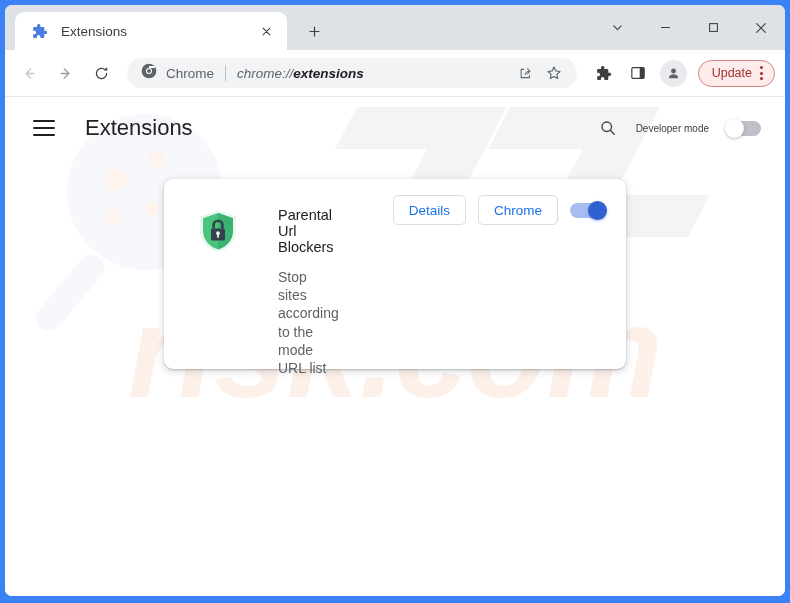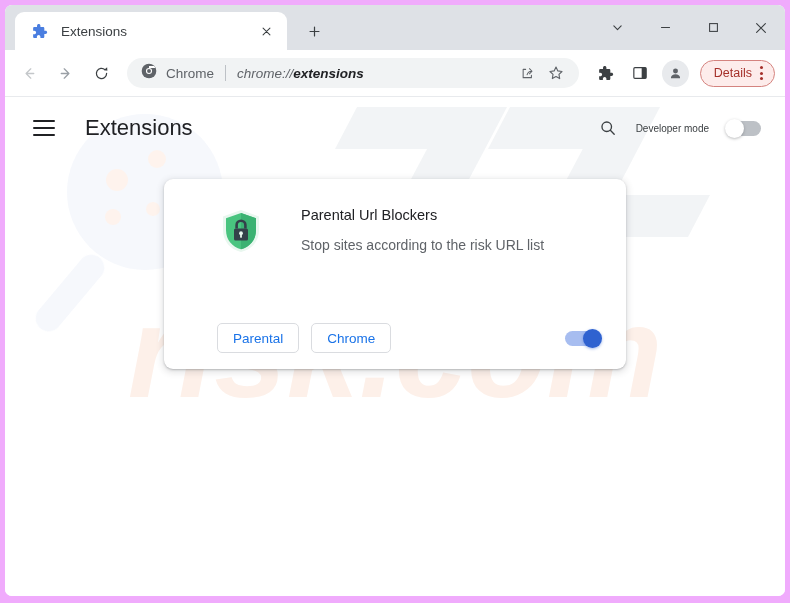--- a/index.html
+++ b/index.html
@@ -6,21 +6,21 @@
   html, body {
     width: 790px; height: 603px;
     font-family: "Liberation Sans", sans-serif;
     background: #ffffff;
     overflow: hidden;
   }
 
   .window-frame {
     position: absolute;
     inset: 0;
-    background: #f0abfc;
+    background: #3b82f6;
     padding: 5px 5px 7px 5px;
   }
 
   .browser {
     position: relative;
     width: 100%; height: 100%;
     background: #ffffff;
     border-radius: 7px;
     overflow: hidden;
     display: flex;
@@ -246,22 +246,20 @@
     position: absolute;
     left: 159px;
     top: 82px;
     width: 462px;
     height: 190px;
     background: #ffffff;
     border-radius: 9px;
     box-shadow: 0 1px 2px rgba(60,64,67,.30), 0 2px 6px 2px rgba(60,64,67,.13);
     z-index: 3;
     display: flex;
-    flex-direction: column;
-    padding-left: 23px;
   }
   .card-top {
     display: flex;
     padding: 26px 24px 0 30px;
     flex: 1;
   }
   .ext-icon { width: 48px; height: 48px; flex: 0 0 auto; margin-top: 2px; }
   .card-text { margin-left: 36px; padding-top: 2px; }
   .card-name {
     font-size: 14.5px;
@@ -408,21 +406,21 @@
         </svg>
       </div>
       <div class="avatar-btn">
         <svg viewBox="0 0 20 20" width="15" height="15">
           <circle cx="10" cy="6.6" r="3.3" fill="#5f6368"></circle>
           <path fill="#5f6368" d="M10 11c-3.4 0-6 2-6 4.4v.9h12v-.9C16 13 13.4 11 10 11z"></path>
         </svg>
       </div>
 
       <div class="update-pill">
-        <span class="update-label">Details</span>
+        <span class="update-label">Update</span>
         <span class="kebab">
           <i></i>
             <i></i>
             <i></i>
         </span>
       </div>
     </div>
 
     <div class="page">
 
@@ -474,25 +472,25 @@
               <path d="M24 6 L39 11.2 V23 c0 10 -6.4 17 -15 19.2 C15.4 40 9 33 9 23 V11.2 Z" fill="#49c47f"></path>
               <path d="M24 6 L39 11.2 V23 c0 10 -6.4 17 -15 19.2 Z" fill="#3bb272"></path>
               <rect x="17" y="21.5" width="14" height="12" rx="1.6" fill="#34404a"></rect>
               <path d="M19.6 21.5 v-3.4 a4.4 4.4 0 0 1 8.8 0 v3.4" fill="none" stroke="#34404a" stroke-width="2.6"></path>
               <circle cx="24" cy="26.2" r="1.9" fill="#e9f7ef"></circle>
               <rect x="23.1" y="26.6" width="1.8" height="4.2" rx="0.9" fill="#e9f7ef"></rect>
             </svg>
           </span>
           <div class="card-text">
             <div class="card-name">Parental Url Blockers</div>
-            <div class="card-desc">Stop sites according to the risk URL list</div>
+            <div class="card-desc">Stop sites according to the mode URL list</div>
           </div>
         </div>
         <div class="card-bottom">
-          <button class="card-btn">Parental</button>
+          <button class="card-btn">Details</button>
           <button class="card-btn">Chrome</button>
           <span class="card-toggle-wrap">
             <span class="switch on">
               <span class="knob"></span>
             </span>
           </span>
         </div>
       </div>
 
     </div>

